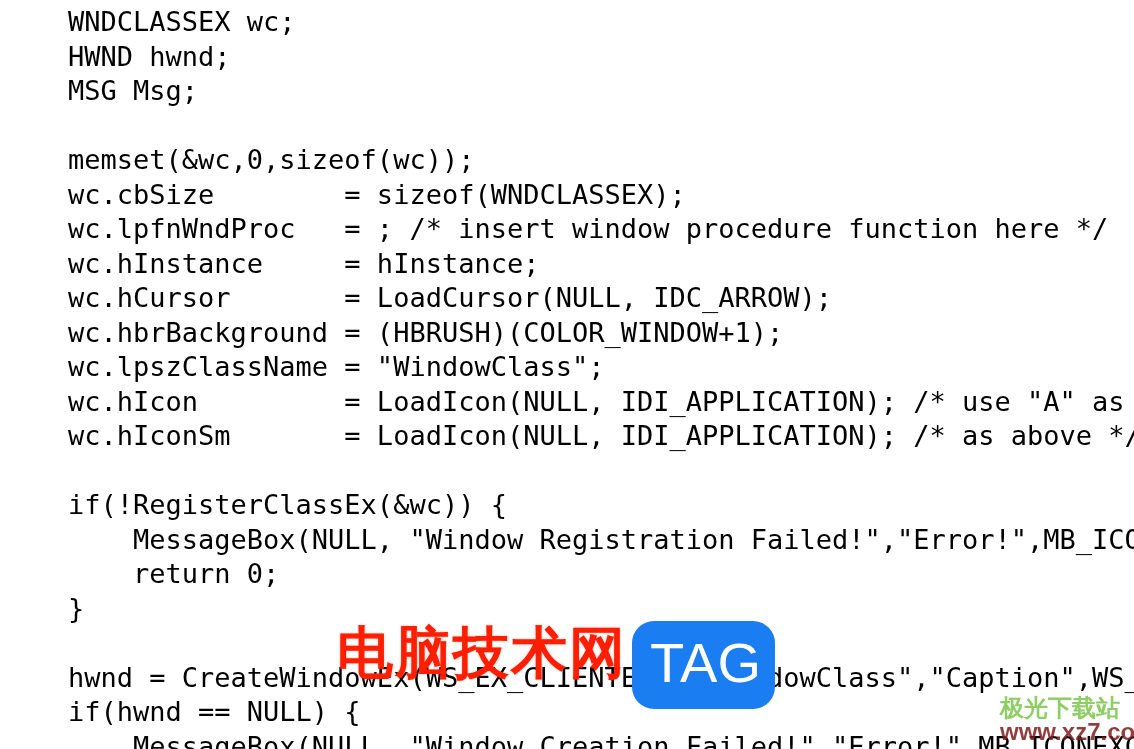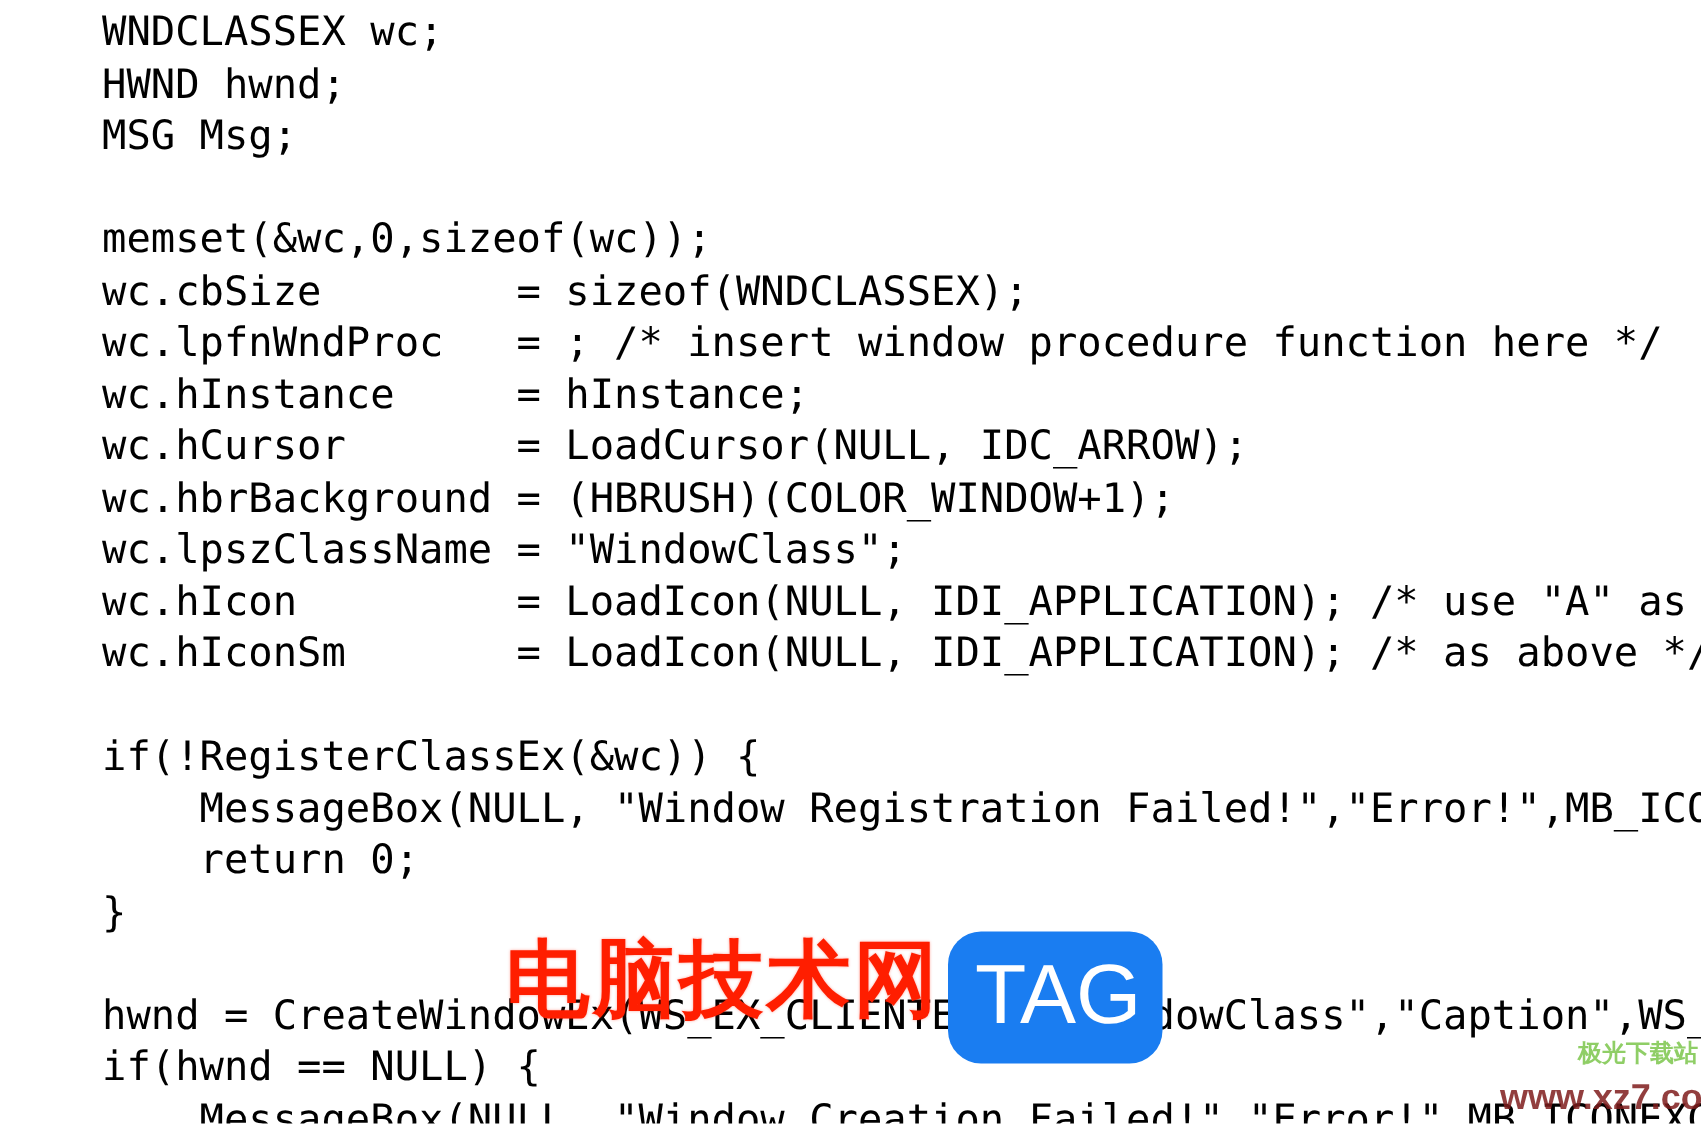--- a/index.html
+++ b/index.html
@@ -64,25 +64,25 @@
     position: absolute;
     left: 362px;
     top: 684px;
     font-family: "Microsoft YaHei", Arial, sans-serif;
     font-weight: 700;
     font-size: 30px;
     color: #1a7df1;
   }
   .wm2-cn {
     position: absolute;
-    left: 1052px;
+    left: 1000px;
     top: 692px;
     font-family: "Microsoft YaHei", SimHei, sans-serif;
     font-weight: 700;
-    font-size: 16px;
+    font-size: 24px;
     color: #7cc64c;
     opacity: .85;
   }
   .wm2-url {
     position: absolute;
     left: 1000px;
     top: 718px;
     font-family: Arial, sans-serif;
     font-weight: 600;
     font-size: 24px;

